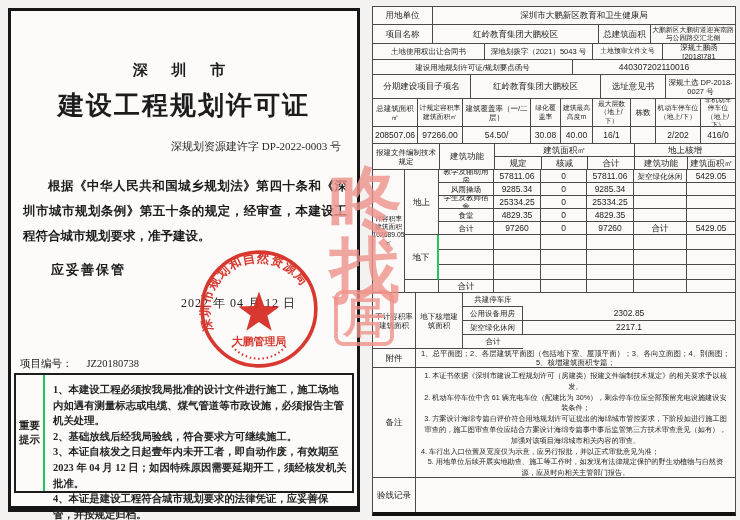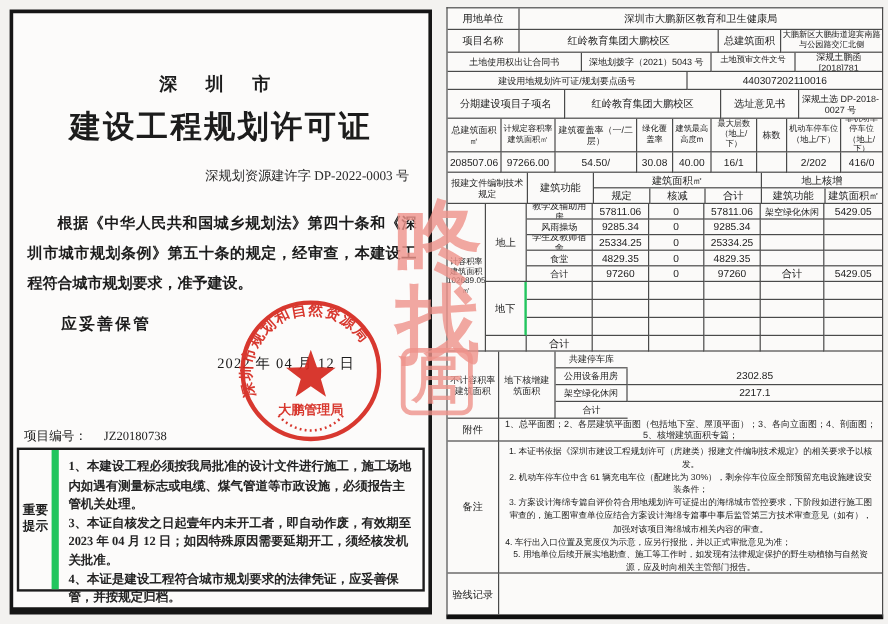--- a/index.html
+++ b/index.html
@@ -13,21 +13,21 @@
   .permit-no{margin-top:16px;text-align:right;padding-right:16px;font-size:11px;color:#2a2a2a;}
   .body-text{margin:20px 10px 0 12px;font-weight:bold;font-size:12.5px;line-height:25px;
              text-indent:2em;text-align:justify;}
   .forward{margin:12px 0 0 40px;font-weight:bold;font-size:13px;letter-spacing:2px;}
   .issue-date{position:absolute;left:170px;top:284px;font-size:12px;letter-spacing:1px;z-index:2;}
   .stamp{position:absolute;left:186px;top:236px;width:124px;height:124px;z-index:3;opacity:.92;}
   .project-no{position:absolute;left:9px;top:346px;font-size:10.5px;}
   .project-no b{margin-left:14px;font-weight:normal;}
   .notes{position:absolute;left:3px;right:3px;top:362px;bottom:13px;border:2px solid #1d1d1d;
          display:flex;background:#fcfbfa;}
-  .notes-label{width:27px;border-right:6px solid #22c55e;display:flex;align-items:center;
+  .notes-label{width:27px;border-right:2px solid #22c55e;display:flex;align-items:center;
                justify-content:center;text-align:center;font-weight:bold;font-size:10.5px;line-height:1.35;}
   .notes-body{flex:1;padding:7px 5px 0 8px;font-weight:bold;font-size:10.4px;line-height:1.5;color:#242424;}
   .notes-body div{margin-bottom:0;}
   
   .wm{position:absolute;z-index:9;color:#ef938b;opacity:.8;font-weight:bold;pointer-events:none;
       font-family:"Liberation Serif",serif;}
   .wm1{left:328px;top:152px;font-size:74px;}
   .wm2{left:330px;top:224px;font-size:70px;}
   .wm3{left:334px;top:290px;font-size:42px;border:4px solid #ef938b;border-radius:9px;
        padding:1px 5px;line-height:1.1;}
@@ -70,20 +70,21 @@
   </svg>
 
   <div class="project-no">
     <span>项目编号：</span><b>JZ20180738</b>
   </div>
 
   <div class="notes">
     <div class="notes-label">重要提示</div>
     <div class="notes-body">
       <div>1、本建设工程必须按我局批准的设计文件进行施工，施工场地内如遇有测量标志或电缆、煤气管道等市政设施，必须报告主管机关处理。</div>
+      <div>2、基础放线后经我局验线，符合要求方可继续施工。</div>
       <div>3、本证自核发之日起壹年内未开工者，即自动作废，有效期至 2023 年 04 月 12 日；如因特殊原因需要延期开工，须经核发机关批准。</div>
       <div>4、本证是建设工程符合城市规划要求的法律凭证，应妥善保管，并按规定归档。</div>
 
     </div>
   </div>
 </div>
 
 <div class="wm wm1">咚</div>
 <div class="wm wm2">找</div>
 <div class="wm wm3">居</div>

